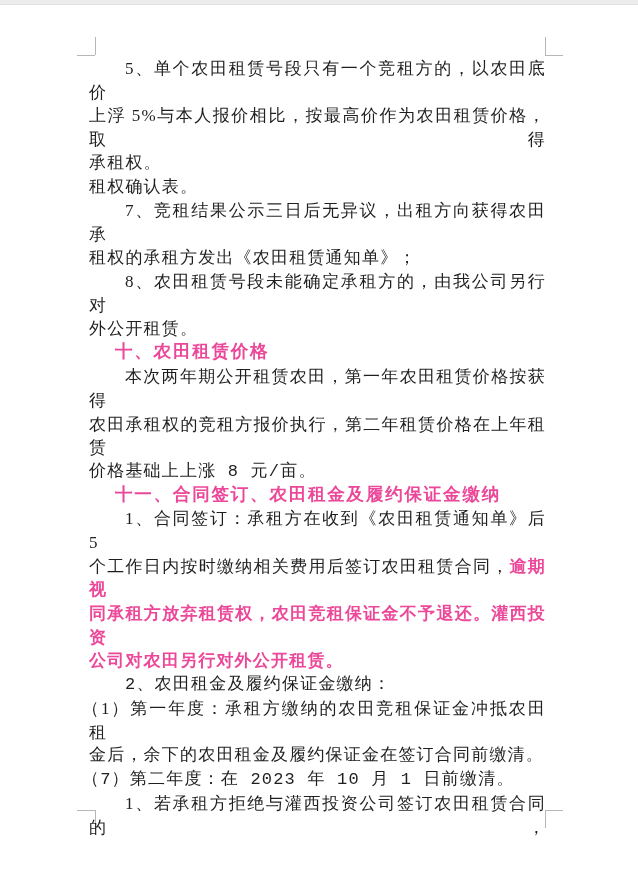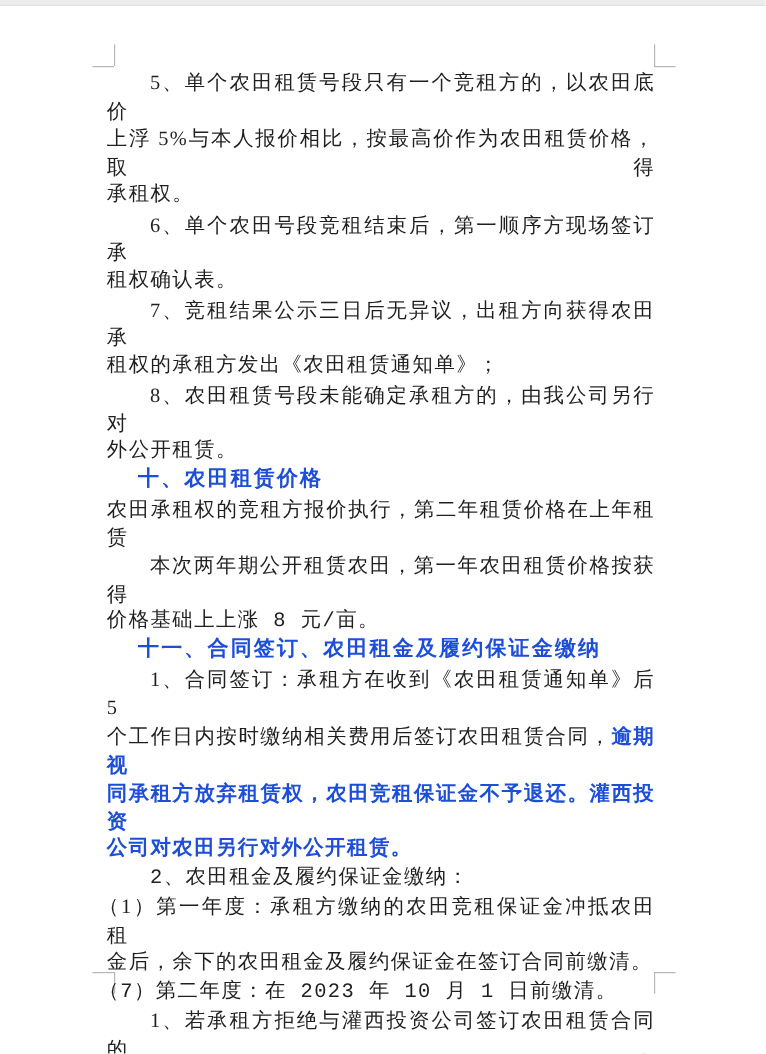--- a/index.html
+++ b/index.html
@@ -18,21 +18,21 @@
     font-size:17px;line-height:23.7px;letter-spacing:1.2px;
     color:#1f1f1f;
   }
   .para{margin:0;padding:0;}
   .line{text-align:justify;text-align-last:justify;}
   .line.last{text-align-last:left;font-family:Liberation Mono, monospace;}
   .para.p  .line.first{text-indent:36px;}
   .para.h  .line.first{text-indent:26px;}
   .para.psub .line.first{text-indent:-7px;}
   .para.h{font-weight:700;font-size:17.5px;letter-spacing:1.8px;color:#000000;}
-  .bold{font-weight:700;color:#1d4ed8;}
+  .bold{font-weight:700;color:#ec4899;}
 </style>
 </head>
 <body>
 
 <div class="page">
   <div class="page-top-edge"></div>
 
   <div class="mark" style="left:95px;top:37px;width:1px;height:18px;"></div>
   <div class="mark" style="left:77px;top:55px;width:18px;height:1px;"></div>
   <div class="mark" style="left:545px;top:37px;width:1px;height:18px;"></div>
@@ -42,37 +42,36 @@
   <div class="mark" style="left:545px;top:810px;width:18px;height:1px;"></div>
   <div class="mark" style="left:545px;top:811px;width:1px;height:17px;"></div>
 
   <div class="text-content">
       <div class="para p">
         <div class="line first"><span>5、单个农田租赁号段只有一个竞租方的，以农田底价</span></div>
         <div class="line"><span>上浮 5%与本人报价相比，按最高价作为农田租赁价格，取得</span></div>
         <div class="line last"><span>承租权。</span></div>
       </div>
       <div class="para p">
-        <div class="line first"><span>6、单个农田号段竞租结束后，第一顺序方现场签订承</span></div>
         <div class="line last"><span>租权确认表。</span></div>
       </div>
       <div class="para p">
         <div class="line first"><span>7、竞租结果公示三日后无异议，出租方向获得农田承</span></div>
         <div class="line last"><span>租权的承租方发出《农田租赁通知单》；</span></div>
       </div>
       <div class="para p">
         <div class="line first"><span>8、农田租赁号段未能确定承租方的，由我公司另行对</span></div>
         <div class="line last"><span>外公开租赁。</span></div>
       </div>
       <div class="para h">
         <div class="line first last"><span class="bold">十、农田租赁价格</span></div>
       </div>
       <div class="para p">
+        <div class="line first"><span>本次两年期公开租赁农田，第一年农田租赁价格按获得</span></div>
         <div class="line"><span>农田承租权的竞租方报价执行，第二年租赁价格在上年租赁</span></div>
-        <div class="line first"><span>本次两年期公开租赁农田，第一年农田租赁价格按获得</span></div>
         <div class="line last"><span>价格基础上上涨 8 元/亩。</span></div>
       </div>
       <div class="para h">
         <div class="line first last"><span class="bold">十一、合同签订、农田租金及履约保证金缴纳</span></div>
       </div>
       <div class="para p">
         <div class="line first"><span>1、合同签订：承租方在收到《农田租赁通知单》后 5</span></div>
         <div class="line"><span>个工作日内按时缴纳相关费用后签订农田租赁合同，</span><span class="bold">逾期视</span></div>
         <div class="line"><span class="bold">同承租方放弃租赁权，农田竞租保证金不予退还。灌西投资</span></div>
         <div class="line last"><span class="bold">公司对农田另行对外公开租赁。</span></div>

